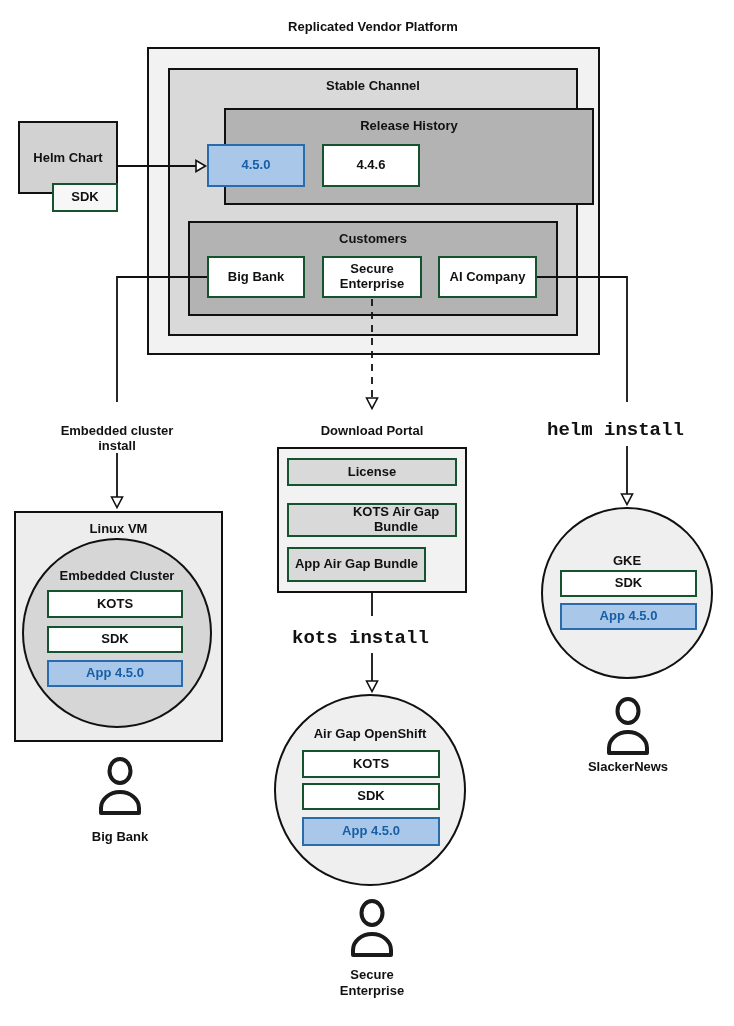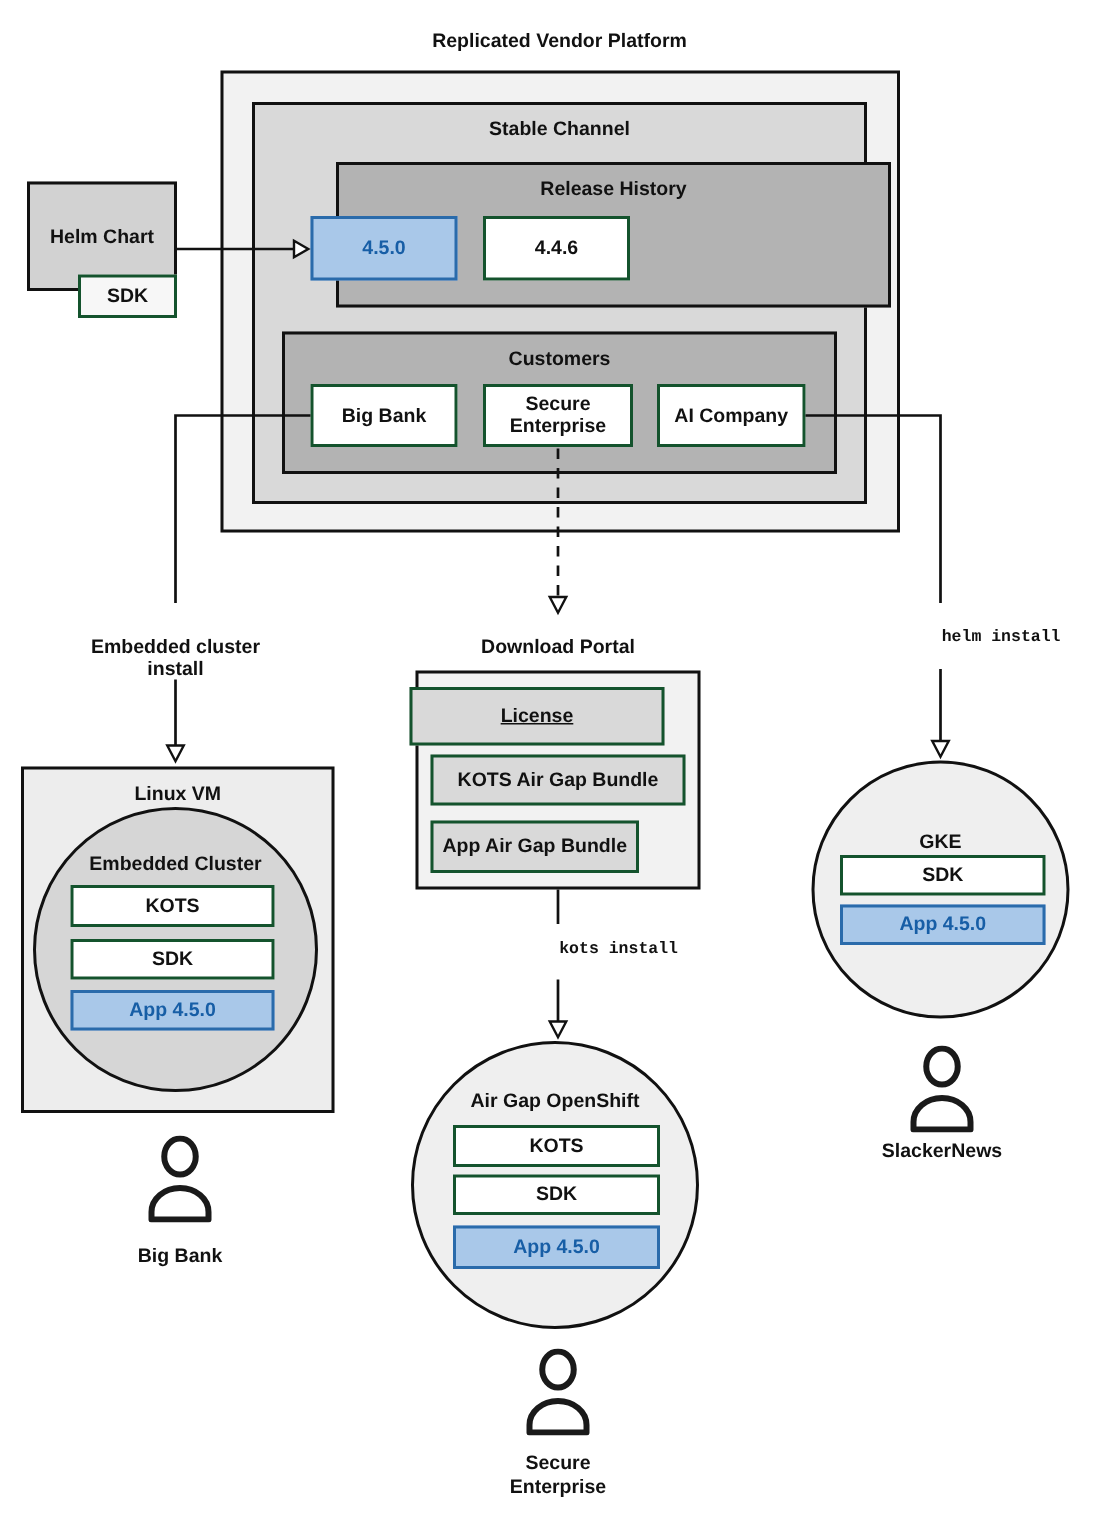--- a/index.html
+++ b/index.html
@@ -16,22 +16,22 @@
     font-weight:bold;font-size:13px;text-align:center;line-height:1.12;
   }
   .comp.blue{
     background:var(--blue-fill,#a9c8e9);
     border-color:var(--blue-border,#2a6bab);
     color:var(--blue-text,#175ea6);
   }
   .comp.gray{background:var(--gray-mid,#d9d9d9);}
   .circle{border:2px solid #111;border-radius:50%;}
   .mono-label{
-    font-family:"Liberation Mono", monospace;font-weight:bold;font-size:11px;
-    text-align:right;white-space:nowrap;
+    font-family:"Liberation Mono", monospace;font-weight:bold;font-size:19px;
+    text-align:left;white-space:nowrap;
   }
   .persona-label{font-weight:bold;font-size:13px;text-align:center;line-height:1.25;}
   svg.overlay{position:absolute;left:0;top:0;pointer-events:none;}
 </style>
 </head>
 <body>
 
 <div id="canvas">
 
   <div class="abs title-text" style="left:187px;top:19px;width:372px;">Replicated Vendor Platform</div>
@@ -73,22 +73,22 @@
   <div class="abs comp blue" style="left:47px;top:660px;width:136px;height:27px;">App 4.5.0</div>
 
   <svg class="abs" style="left:95px;top:757px;" width="50" height="58" viewBox="0 0 50 58">
     <ellipse cx="25" cy="14" rx="10.5" ry="12" fill="none" stroke="#1a1a1a" stroke-width="4"></ellipse>
     <path d="M6 56 V51 A19 16 0 0 1 44 51 V56 Z" fill="none" stroke="#1a1a1a" stroke-width="4" stroke-linejoin="round"></path>
   </svg>
   <div class="abs persona-label" style="left:70px;top:829px;width:100px;">Big Bank</div>
 
   <div class="abs title-text" style="left:292px;top:423px;width:160px;">Download Portal</div>
   <div class="abs box" style="left:277px;top:447px;width:190px;height:146px;background:var(--gray-outer,#f2f2f2);"></div>
-  <div class="abs comp gray" style="left:273px;top:458px;width:170px;height:39px;text-decoration:underline;">License</div>
-  <div class="abs comp gray" style="left:287px;top:503px;width:170px;height:34px;">KOTS Air Gap Bundle</div>
+  <div class="abs comp gray" style="left:287px;top:458px;width:170px;height:28px;">License</div>
+  <div class="abs comp gray" style="left:287px;top:503px;width:170px;height:34px;padding-left:48px;">KOTS Air Gap Bundle</div>
   <div class="abs comp gray" style="left:287px;top:547px;width:139px;height:35px;">App Air Gap Bundle</div>
 
   <div class="abs mono-label" style="left:292px;top:627px;width:160px;">kots install</div>
 
   <div class="abs circle" style="left:274px;top:694px;width:192px;height:192px;background:var(--gray-light-circle,#efefef);">
     <div class="box-title" style="margin-top:30px;">Air Gap OpenShift</div>
   </div>
   <div class="abs comp" style="left:302px;top:750px;width:138px;height:28px;">KOTS</div>
   <div class="abs comp" style="left:302px;top:783px;width:138px;height:27px;">SDK</div>
   <div class="abs comp blue" style="left:302px;top:817px;width:138px;height:29px;">App 4.5.0</div>

